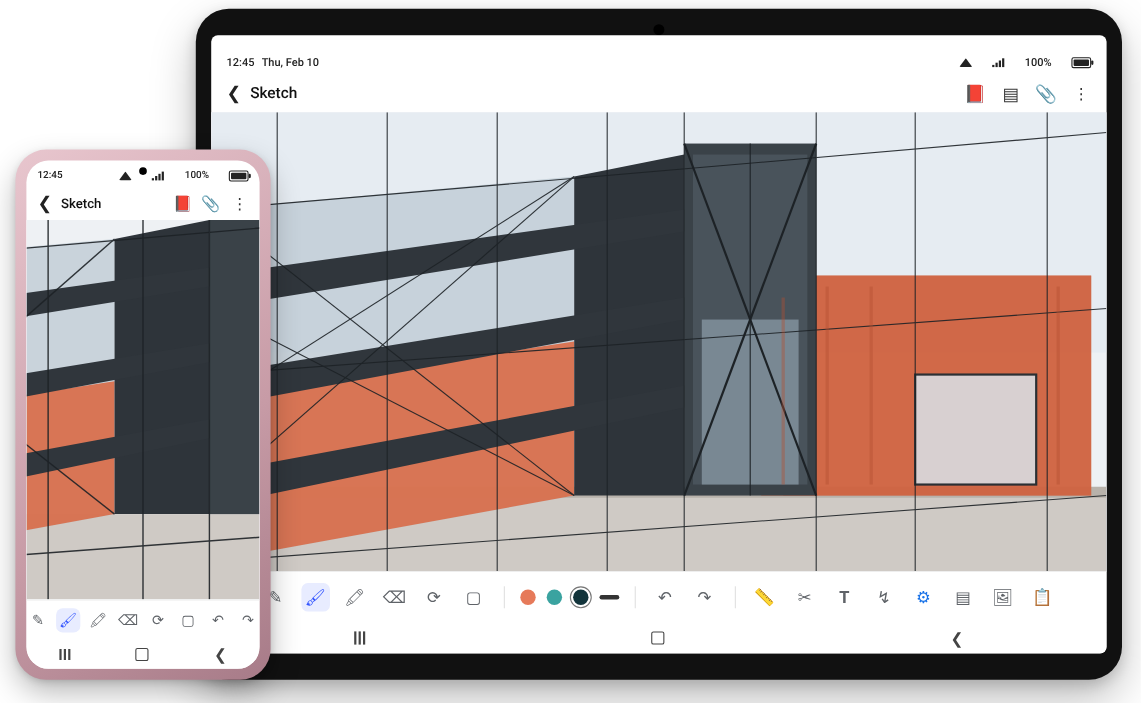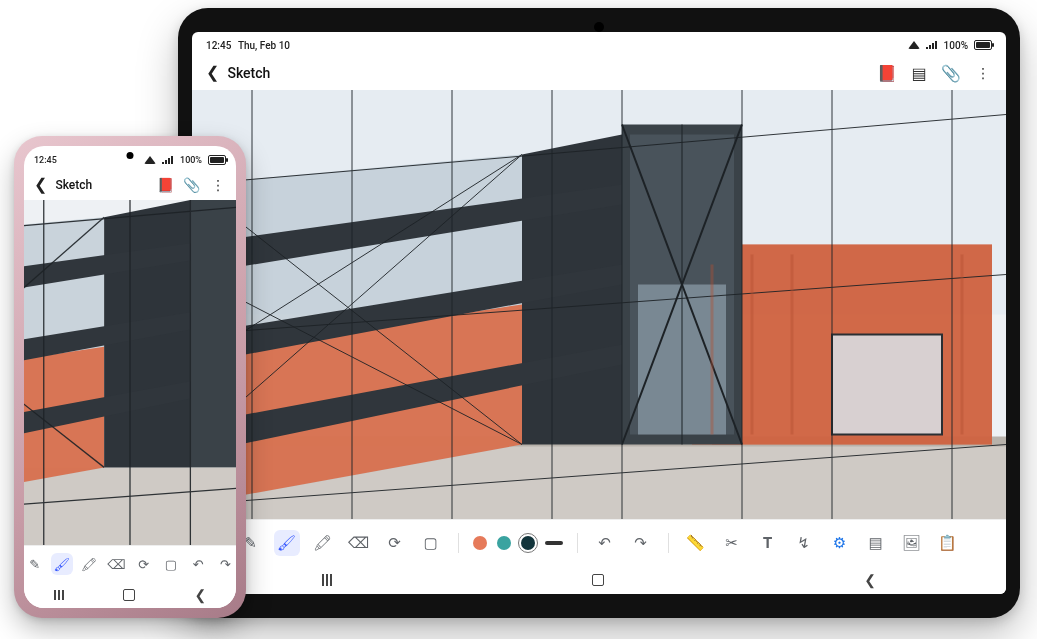--- a/index.html
+++ b/index.html
@@ -42,26 +42,26 @@
     display: flex;
     flex-direction: column;
   }
 
   
   .status-bar {
     display: flex;
     justify-content: space-between;
     align-items: center;
     height: 22px;
-    padding: 2px 14px 0 14px;
+    padding: 14px 14px 0 14px;
     font-size: 10px;
     color: #222;
     font-weight: 500;
   }
-  .status-bar .right { display: flex; gap: 6px; align-items: center; }
+  .status-bar .right { display: flex; gap: 18px; align-items: center; }
   .sig-icon, .wifi-icon, .batt-icon { display:inline-block; }
   .sig-icon { width:12px; height:8px; background:
      linear-gradient(#222,#222) 0 6px/2px 2px no-repeat,
      linear-gradient(#222,#222) 3px 4px/2px 4px no-repeat,
      linear-gradient(#222,#222) 6px 2px/2px 6px no-repeat,
      linear-gradient(#222,#222) 9px 0/2px 8px no-repeat;
   }
   .wifi-icon { width:0;height:0;border-left:6px solid transparent;border-right:6px solid transparent;border-bottom:8px solid #222; border-radius:2px;}
   .batt-icon {
     width: 16px; height: 8px; border:1px solid #222; border-radius:2px; position:relative;

